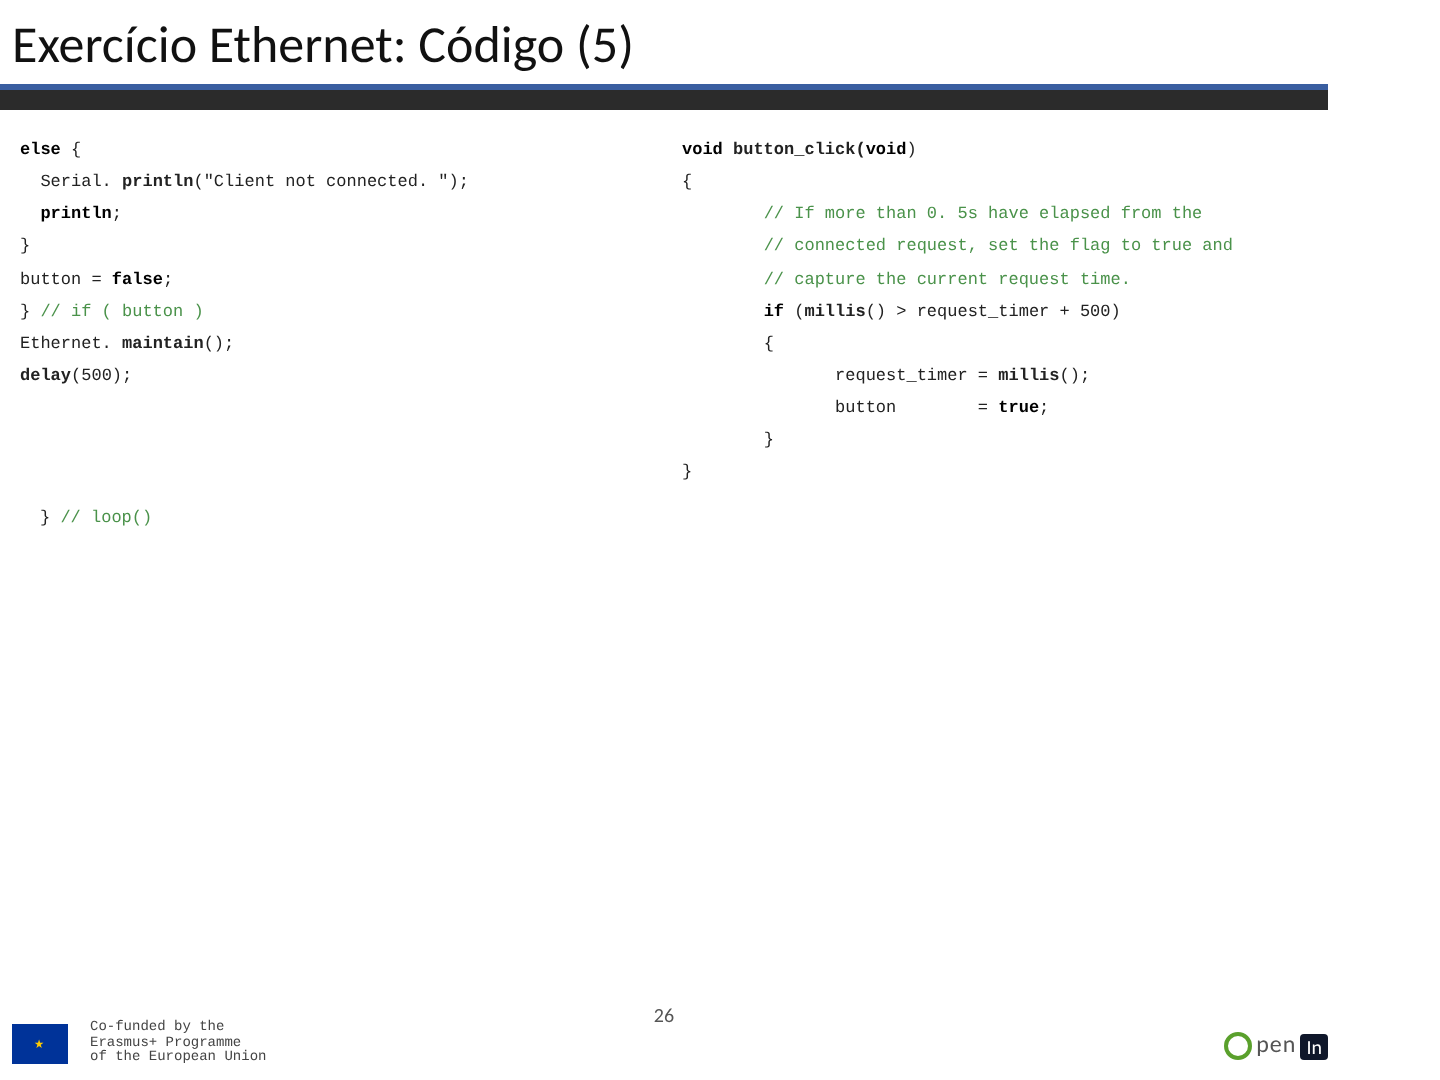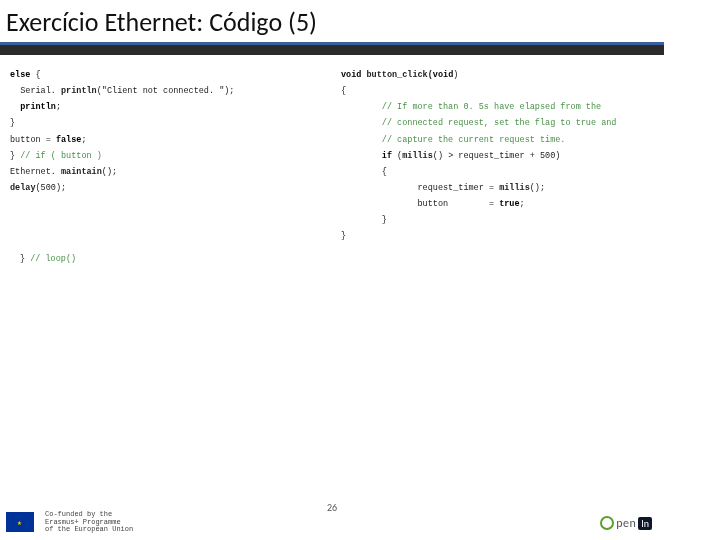--- a/index.html
+++ b/index.html
@@ -14,21 +14,21 @@
   .kw { color: #000; font-weight: bold; font-family: Liberation Mono, monospace; }
   .cm { color: #4a924a; }
   .fn { font-weight: bold; text-align: right; }
   .closer { font-family: Liberation Mono, monospace; font-size: 8.5px; line-height: 1.9; color: #222; padding-left: 10px; margin-top: 6px; }
   .footer { position: absolute; bottom: 0; left: 0; right: 0; height: 44px; }
   .eu-badge { position: absolute; left: 6px; bottom: 6px; display: flex; align-items: center; gap: 11px; font-family: Liberation Mono, monospace; }
   .eu-flag { width: 28px; height: 20px; background: #003399; position: relative; }
   .eu-flag::after { content: "★"; position: absolute; inset: 0; display: flex; align-items: center; justify-content: center; color: #ffcc00; font-size: 8px; letter-spacing: 1px; }
   .eu-text { font-size: 7px; line-height: 1.1; color: #444; }
   .pagenum { position: absolute; left: 50%; bottom: 26px; transform: translateX(-50%); font-size: 10px; color: #555; }
-  .logo { position: absolute; right: 12px; bottom: 10px; display: flex; align-items: center; gap: 2px; font-size: 12px; color: #555; }
+  .logo { position: absolute; right: 0; bottom: 10px; display: flex; align-items: center; gap: 2px; font-size: 12px; color: #555; }
   .logo .ring { width: 14px; height: 14px; border: 2px solid #5aa02c; border-radius: 50%; display: inline-block; }
   .logo .pen { font-weight: 300; letter-spacing: 0.5px; }
   .logo .in { background: #0f172a; color: #fff; padding: 0 3px; border-radius: 2px; font-size: 10px; }
 </style>
 </head>
 <body>
 
 <div class="slide">
 
   <div class="title">Exercício Ethernet: Código (5)</div>

